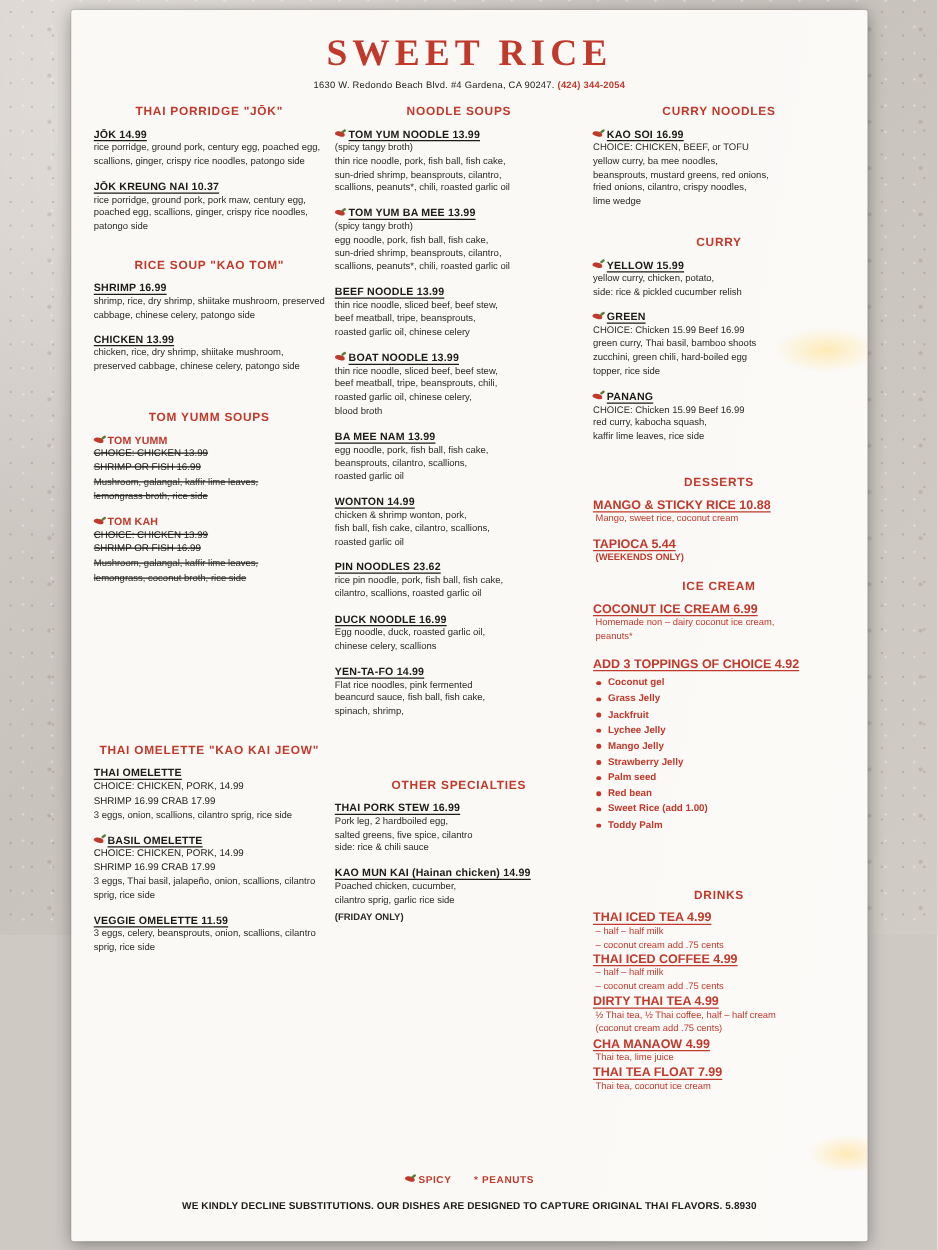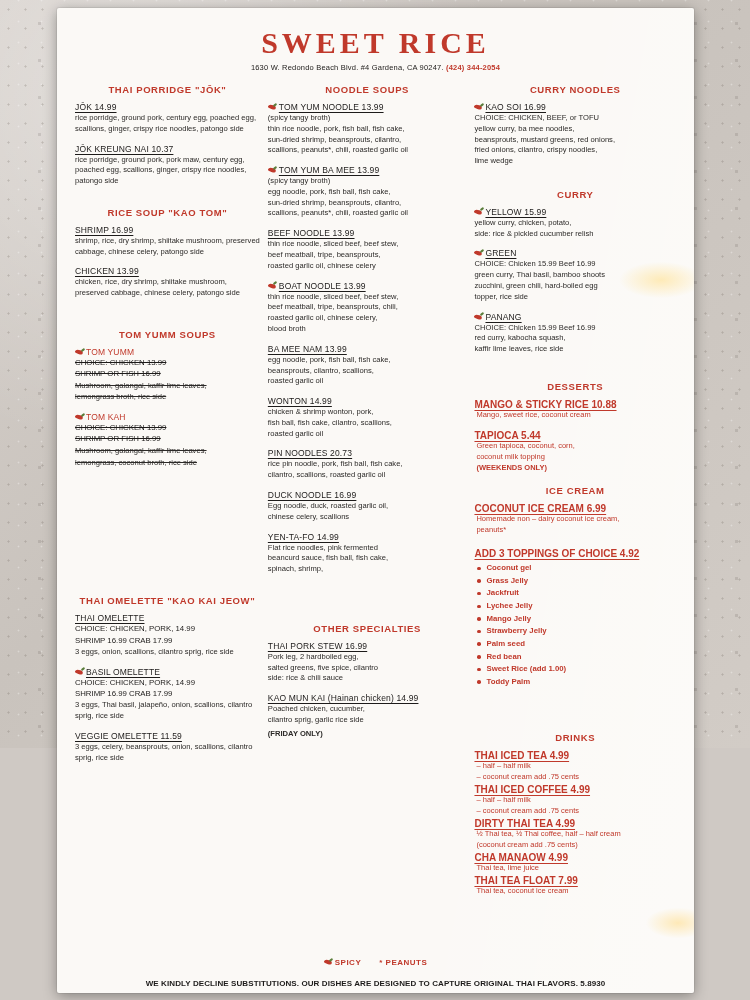--- a/index.html
+++ b/index.html
@@ -99,21 +99,21 @@
     font-size: 9.5px;
     letter-spacing: .6px;
     margin: 0 0 7px 0;
   }
   .secthead.mt { margin-top: 20px; }
   .secthead.mt-lg { margin-top: 30px; }
 
   .item { margin-bottom: 9px; }
   .iname {
     font-size: 8.5px;
-    font-weight: normal;
+    font-weight: bold;
     color: #1d1b1a;
     text-decoration: underline;
     text-underline-offset: 1.5px;
     letter-spacing: .15px;
   }
   .iname.nounder { text-decoration: none; }
   .idesc {
     font-size: 7.6px;
     line-height: 1.42;
     color: #2c2a28;
@@ -184,21 +184,21 @@
     font-size: 7.5px;
     color: #c0392b;
     line-height: 1.45;
     padding-left: 2px;
   }
   .ddesc .dash::before { content: "–  "; }
 
   .footnote {
     position: absolute;
     left: 0; right: 0;
-    bottom: 5px;
+    bottom: 24px;
     text-align: center;
     z-index: 3;
   }
   .spicykey {
     font-size: 8px;
     color: #c0392b;
     font-weight: bold;
     letter-spacing: .5px;
     margin-bottom: 12px;
   }
@@ -339,21 +339,21 @@
 beansprouts, cilantro, scallions,
 roasted garlic oil</div>
           </div>
           <div class="item">
             <div class="iname">WONTON  14.99</div>
             <div class="idesc" style="white-space:pre-line">chicken &amp; shrimp wonton, pork,
 fish ball, fish cake, cilantro, scallions,
 roasted garlic oil</div>
           </div>
           <div class="item">
-            <div class="iname">PIN NOODLES  20.73</div>
+            <div class="iname">PIN NOODLES  23.62</div>
             <div class="idesc" style="white-space:pre-line">rice pin noodle, pork, fish ball, fish cake,
 cilantro, scallions, roasted garlic oil</div>
           </div>
           <div class="item">
             <div class="iname">DUCK NOODLE 16.99</div>
             <div class="idesc" style="white-space:pre-line">Egg noodle, duck, roasted garlic oil,
 chinese celery, scallions</div>
           </div>
           <div class="item">
             <div class="iname">YEN-TA-FO  14.99</div>
@@ -414,22 +414,20 @@
           </div>
 
           <div class="secthead" style="margin-top:26px">DESSERTS</div>
 
           <div class="item">
             <div class="dname">MANGO &amp; STICKY RICE 10.88</div>
             <div class="ddesc">Mango, sweet rice, coconut cream</div>
           </div>
           <div class="item">
             <div class="dname">TAPIOCA  5.44</div>
-            <div class="ddesc" style="white-space:pre-line">Green tapioca, coconut, corn,
-coconut milk topping</div>
             <div class="ddesc" style="font-weight:bold">(WEEKENDS ONLY)</div>
           </div>
 
           <div class="secthead" style="margin-top:12px">ICE CREAM</div>
 
           <div class="item">
             <div class="dname">COCONUT ICE CREAM  6.99</div>
             <div class="ddesc" style="white-space:pre-line">Homemade non – dairy coconut ice cream,
 peanuts*</div>
           </div>

